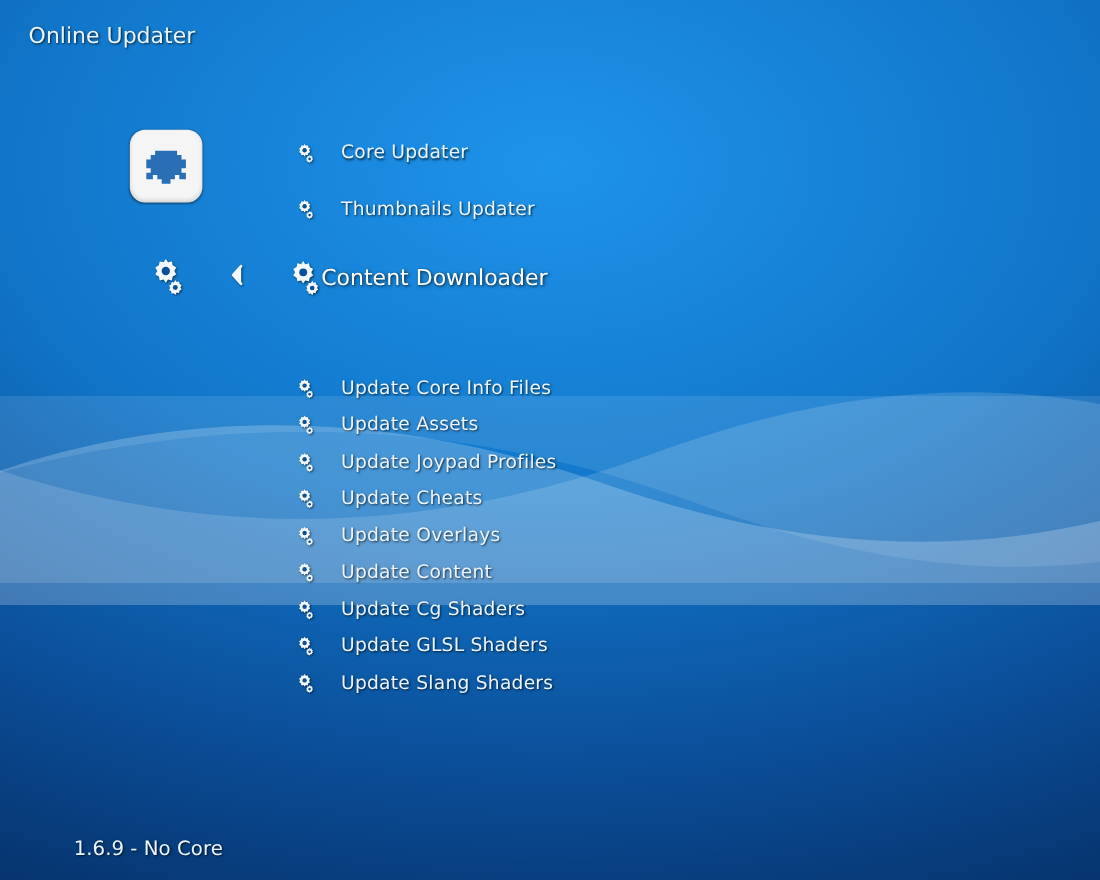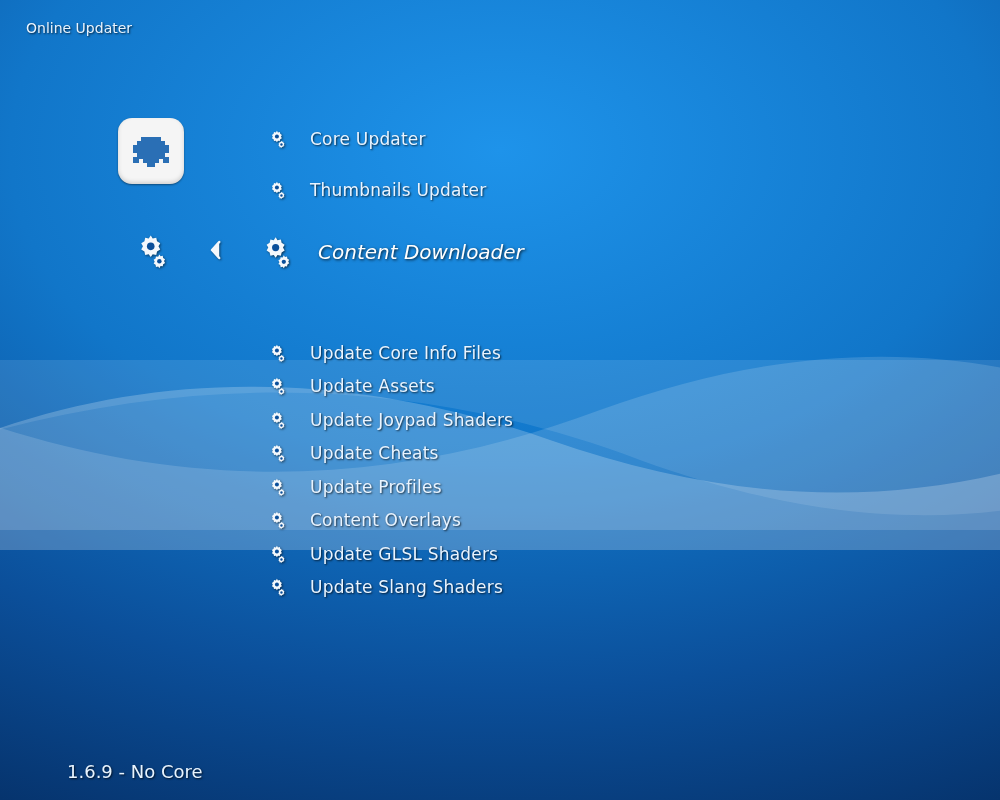--- a/index.html
+++ b/index.html
@@ -11,21 +11,21 @@
     color: #fff;
     position: relative;
   }
 
   
   .ribbon { position: absolute; left: -100px; width: 1300px; pointer-events: none; }
   .ribbon svg { width: 100%; height: 100%; display: block; }
 
   .header {
     position: absolute; top: 20px; left: 26px;
-    font-size: 14px; color: #e8f4ff;
+    font-size: 20px; color: #e8f4ff;
     text-shadow: 1px 1px 2px rgba(0,0,0,0.7);
   }
 
   .footer {
     position: absolute; bottom: 18px; left: 26px;
     font-size: 18px; color: #e8f4ff;
     text-shadow: 1px 1px 2px rgba(0,0,0,0.7);
     margin-left: 41px;
   }
 
@@ -61,21 +61,21 @@
   .menu-row .label {
     font-size: 17px; color: #e9f4ff; letter-spacing: 0.2px;
     text-shadow: 1px 1px 2px rgba(0,0,0,0.7);
   }
 
   .group-top { top: 122px; }
   .group-top .menu-row + .menu-row { margin-top: 17px; }
 
   .selected-row {
     position: absolute; top: 234px; left: 256px;
-    display: flex; align-items: center; gap: 26px; font-style: italic;
+    display: flex; align-items: center; 
   }
   .selected-row .big-icon { width: 36px; height: 36px;
     filter: drop-shadow(1px 1px 1px rgba(0,0,0,0.6)); }
   .selected-row .label {
     font-size: 20px; color: #ffffff;
     text-shadow: 1px 1px 3px rgba(0,0,0,0.8);
   }
 
   .group-bottom { top: 336px; }
   .group-bottom .menu-row { height: 33.5px; }
@@ -173,39 +173,45 @@
   <div class="menu-row">
     <span class="icon"><svg viewBox="0 0 44 44" width="20" height="20">
           <use href="#gear"></use>
         </svg></span>
     <span class="label">Update Assets</span>
   </div>
   <div class="menu-row">
     <span class="icon"><svg viewBox="0 0 44 44" width="20" height="20">
           <use href="#gear"></use>
         </svg></span>
-    <span class="label">Update Joypad Shaders</span>
+    <span class="label">Update Joypad Profiles</span>
   </div>
   <div class="menu-row">
     <span class="icon"><svg viewBox="0 0 44 44" width="20" height="20">
           <use href="#gear"></use>
         </svg></span>
     <span class="label">Update Cheats</span>
   </div>
   <div class="menu-row">
     <span class="icon"><svg viewBox="0 0 44 44" width="20" height="20">
           <use href="#gear"></use>
         </svg></span>
-    <span class="label">Update Profiles</span>
-  </div>
-  <div class="menu-row">
-    <span class="icon"><svg viewBox="0 0 44 44" width="20" height="20">
-          <use href="#gear"></use>
-        </svg></span>
-    <span class="label">Content Overlays</span>
+    <span class="label">Update Overlays</span>
+  </div>
+  <div class="menu-row">
+    <span class="icon"><svg viewBox="0 0 44 44" width="20" height="20">
+          <use href="#gear"></use>
+        </svg></span>
+    <span class="label">Update Content</span>
+  </div>
+  <div class="menu-row">
+    <span class="icon"><svg viewBox="0 0 44 44" width="20" height="20">
+          <use href="#gear"></use>
+        </svg></span>
+    <span class="label">Update Cg Shaders</span>
   </div>
   <div class="menu-row">
     <span class="icon"><svg viewBox="0 0 44 44" width="20" height="20">
           <use href="#gear"></use>
         </svg></span>
     <span class="label">Update GLSL Shaders</span>
   </div>
   <div class="menu-row">
     <span class="icon"><svg viewBox="0 0 44 44" width="20" height="20">
           <use href="#gear"></use>

